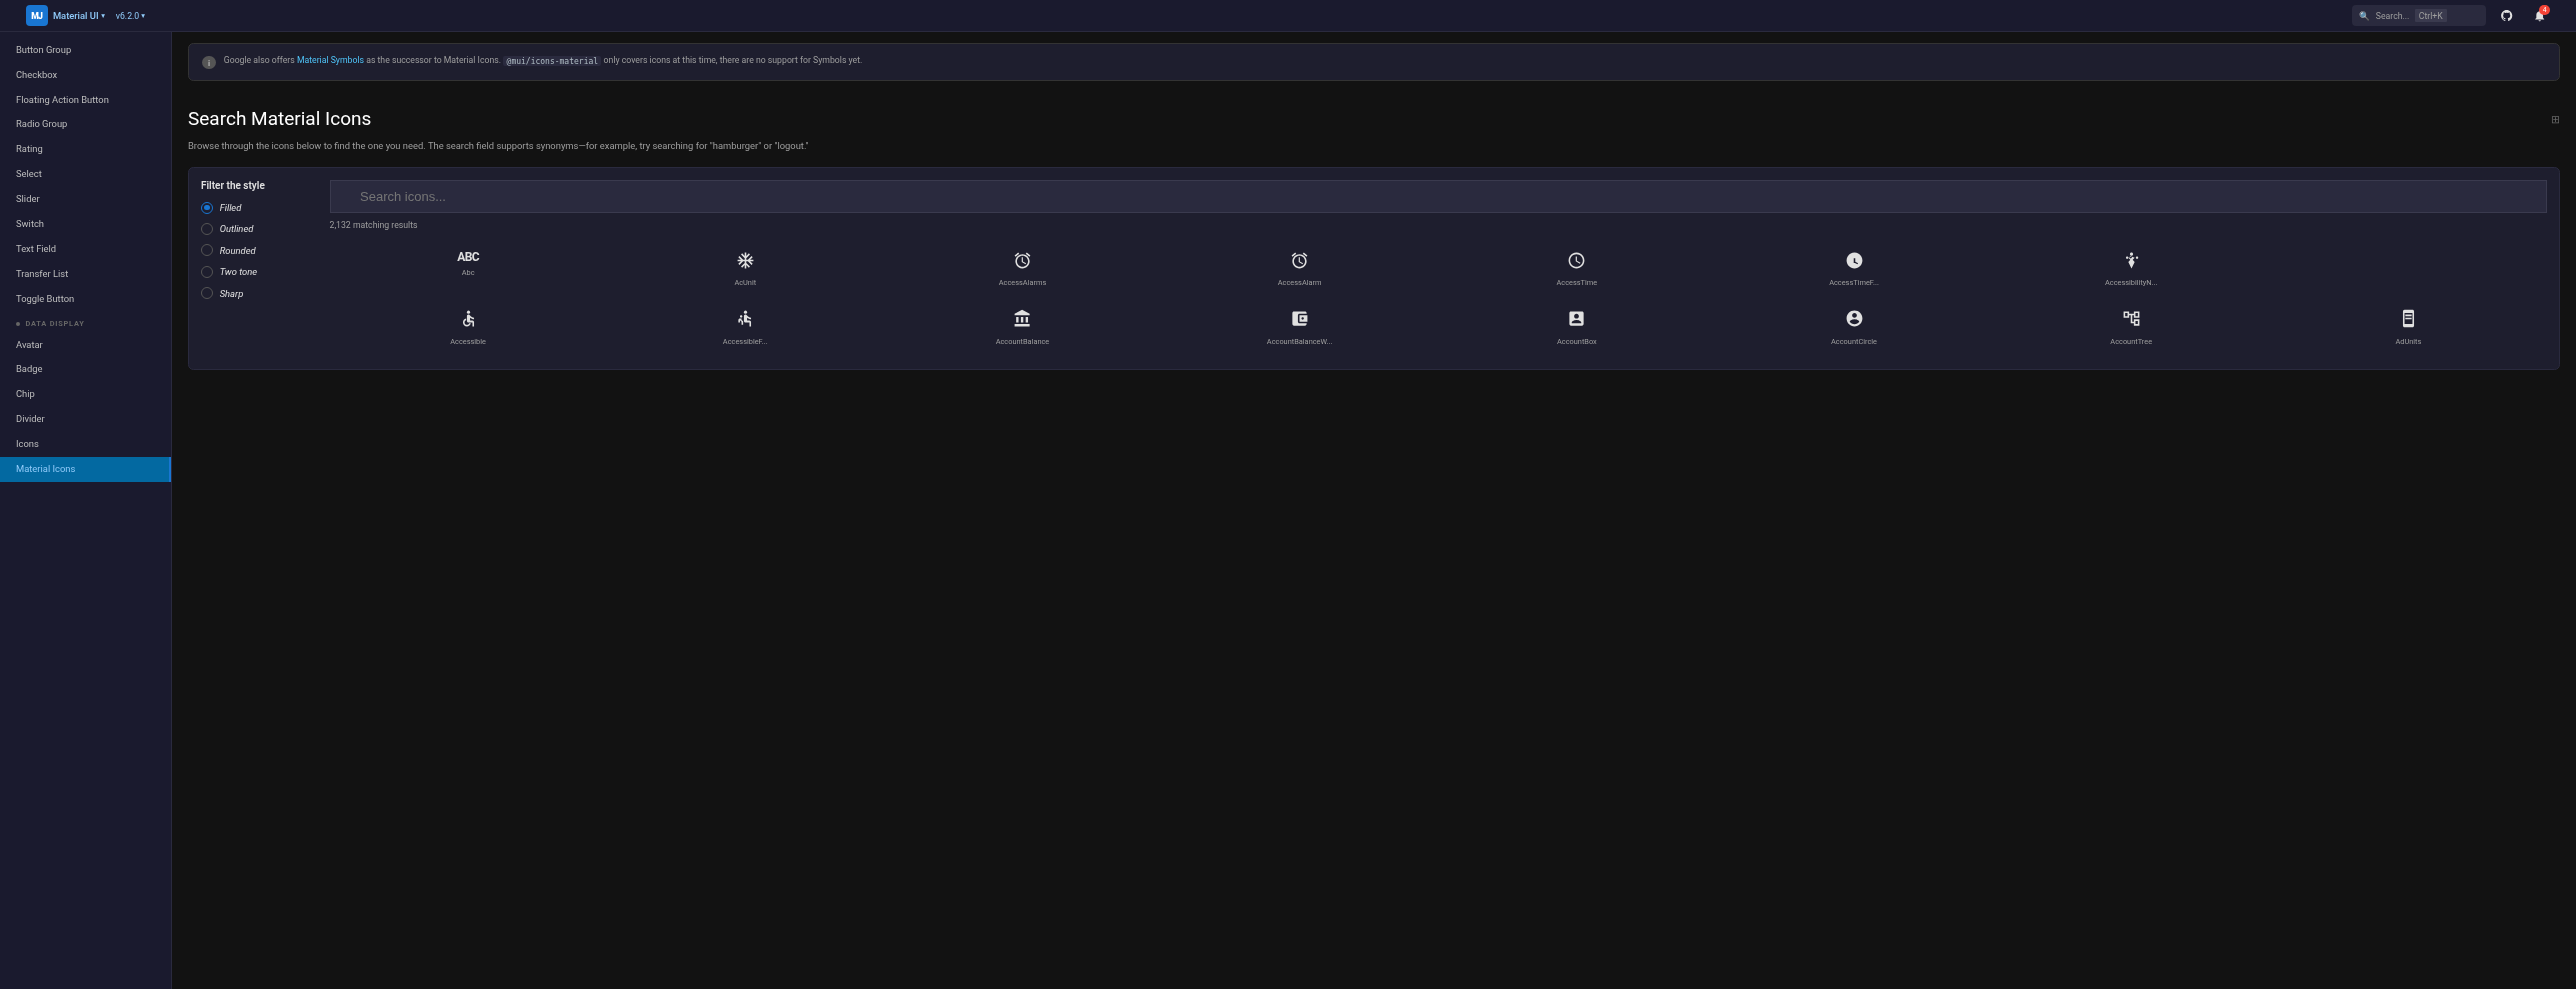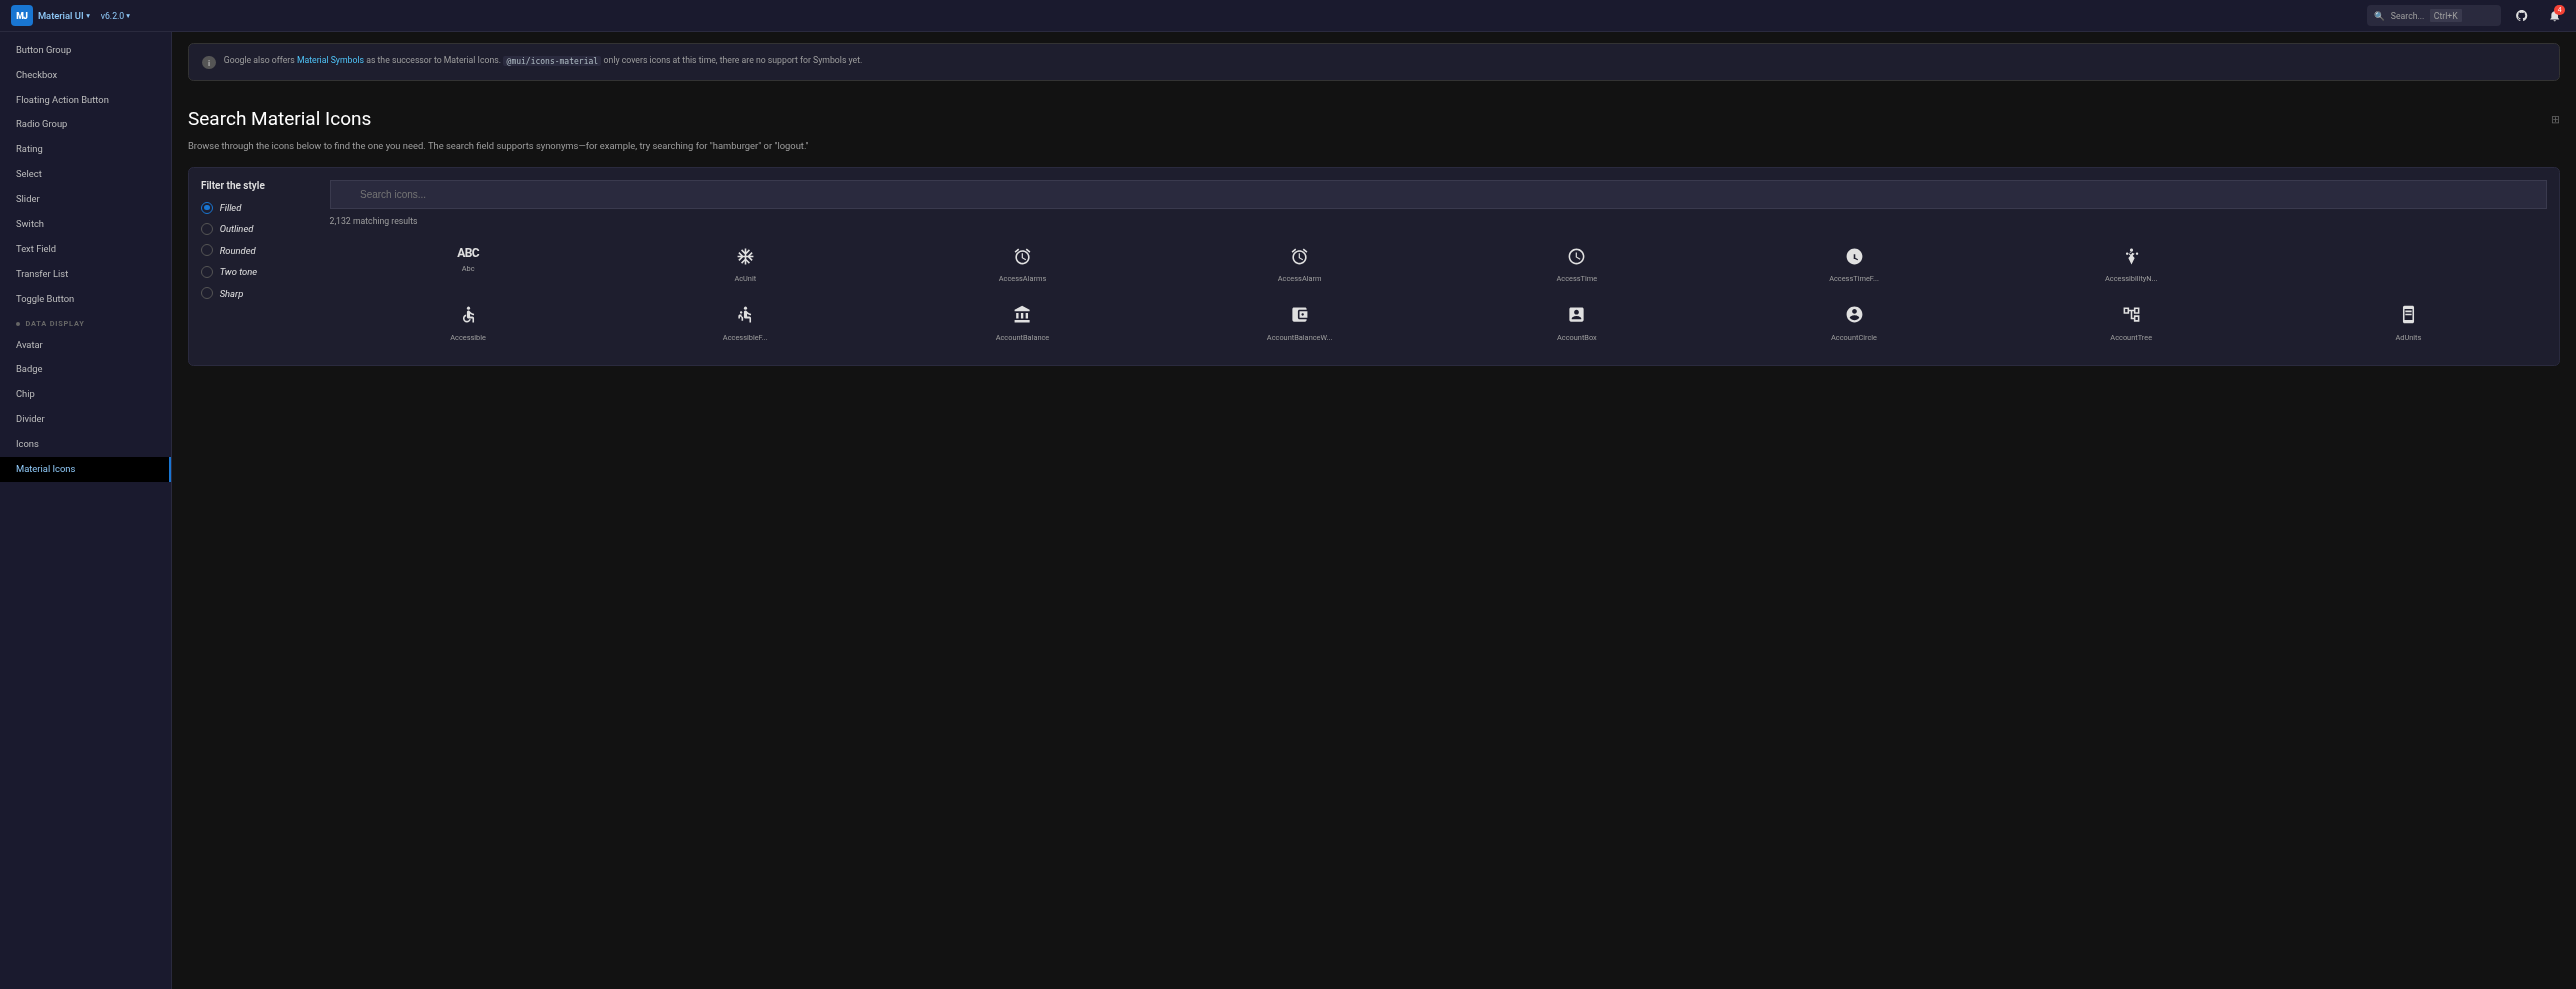--- a/index.html
+++ b/index.html
@@ -13,21 +13,21 @@
       height: 100vh;
       overflow: hidden;
     }
 
     
     .top-nav {
       display: flex;
       align-items: center;
       background: #1a1a2e;
       border-bottom: 0.7px solid #2a2a3e;
-      padding: 0 11px;
+      padding: 0 26px;
       height: 32px;
       flex-shrink: 0;
       position: relative;
       z-index: 10;
     }
     .top-nav-logo {
       display: flex;
       align-items: center;
       gap: 5.4px;
       margin-right: 10.7px;
@@ -131,21 +131,21 @@
     .sidebar-item {
       padding: 5.4px 16px;
       cursor: pointer;
       color: #bdbdbd;
       font-size: 9.4px;
       line-height: 1.5;
       border-radius: 0;
       transition: background 0.15s;
     }
     .sidebar-item.active {
-      background: #000000;
+      background: #0369a1;
       color: #90caf9;
       border-right: 2px solid #1976d2;
     }
 
     .sidebar-section-header {
       padding: 8px 16px 4px;
       font-size: 7.4px;
       font-weight: 700;
       letter-spacing: 0.8px;
       color: #666;
@@ -272,21 +272,21 @@
     .search-col {
       flex: 1;
     }
     .icon-search-input {
       width: 100%;
       background: #2a2a3e;
       border: 0.7px solid #3a3a4e;
       border-radius: 0;
       padding: 8px 10.7px 8px 29.5px;
       color: #e0e0e0;
-      font-size: 10px;
+      font-size: 13px;
       outline: none;
       position: relative;
     }
     .icon-search-wrapper {
       position: relative;
     }
     .search-icon-inner {
       position: absolute;
       left: 9.4px;
       top: 50%;

